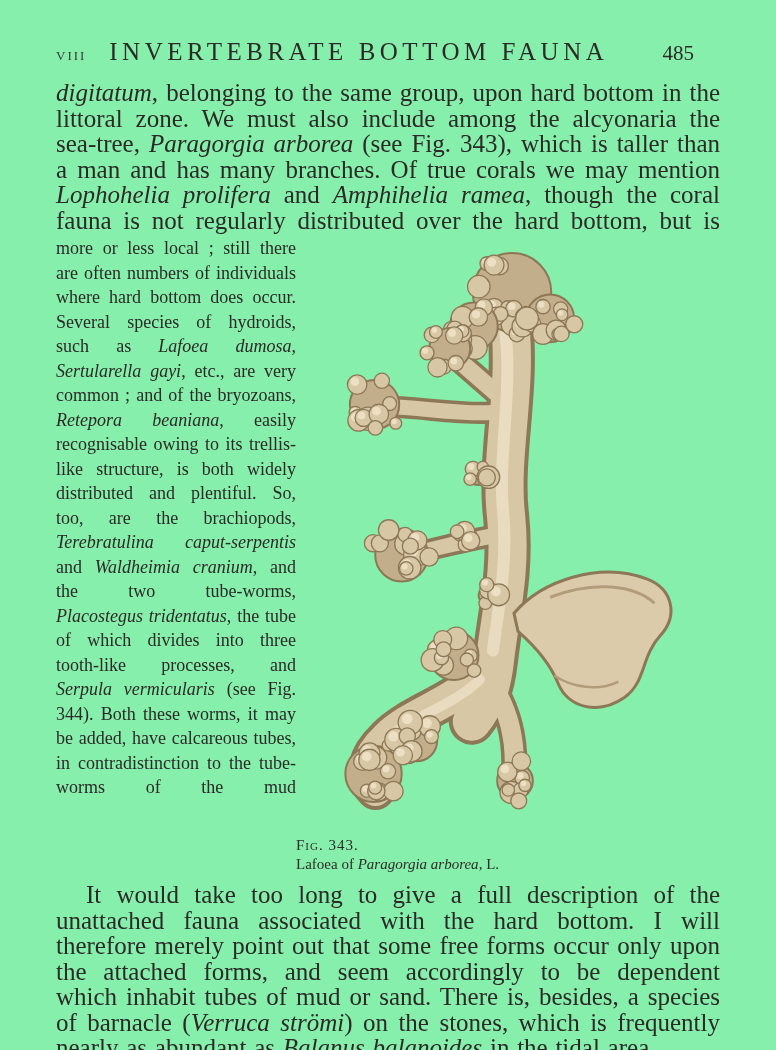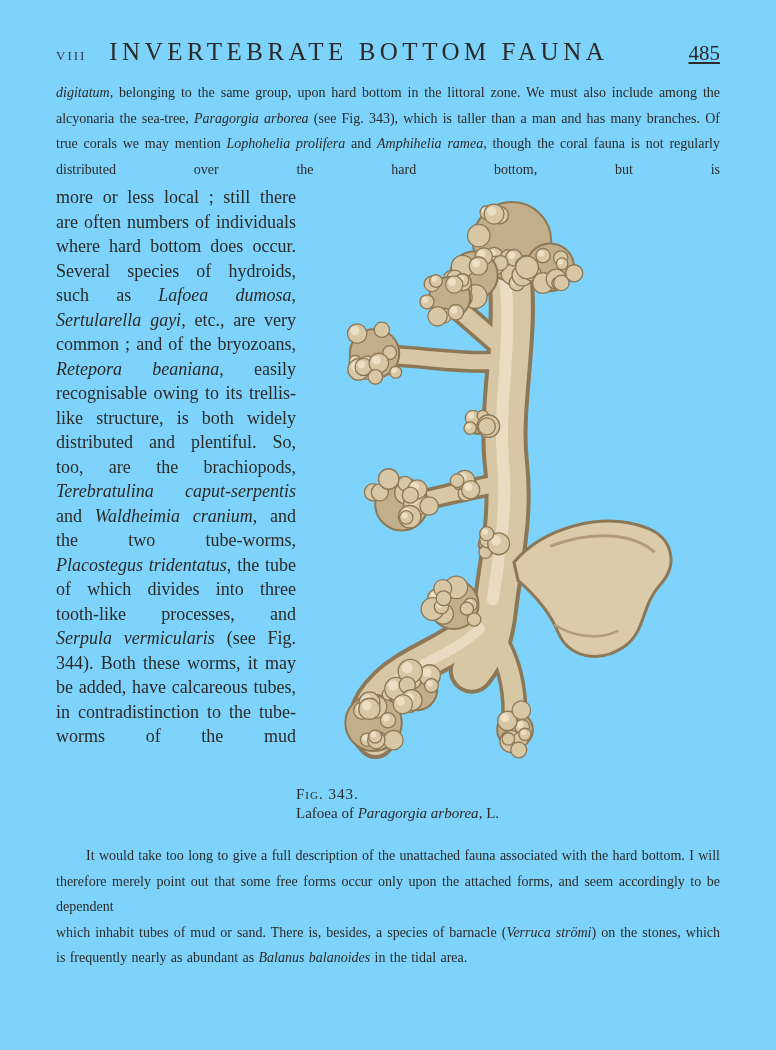--- a/index.html
+++ b/index.html
@@ -7,21 +7,21 @@
     padding: 0;
     background: #fbfbf9;
   }
   .page {
     position: relative;
     width: 776px;
     height: 1050px;
     box-sizing: border-box;
     padding: 38px 56px 0 56px;
     overflow: hidden;
-    background: #7dd3fc;
+    background: #86efac;
     color: #2b2a26;
     font-family: "Liberation Serif", "DejaVu Serif", serif;
   }
   
   .running-head {
     display: flex;
     align-items: baseline;
     margin-bottom: 14px;
   }
   .chapter-mark {
@@ -33,40 +33,39 @@
   .head-title {
     flex: 1;
     text-align: center;
     font-size: 25px;
     letter-spacing: 4.5px;
     color: #2b2a26;
     white-space: nowrap;
   }
   .head-pagenum {
     width: 110px;
-    text-align: right;
+    text-align: center;
     padding-left: 28px;
     font-size: 21px;
     color: #2b2a26;
-    text-decoration: underline;
   }
   
   .bodytext {
-    font-size: 14px;
+    font-size: 25px;
     line-height: 25.5px;
     text-align: justify;
     word-spacing: 0.06em;
   }
   .justify-last { text-align-last: justify; }
   em { font-style: italic; }
   
   .middle {
     display: flex;
     margin-top: 3px;
-    margin-bottom: 20px;
+    margin-bottom: 8px;
   }
   .col-left {
     width: 240px;
     flex: 0 0 240px;
     font-size: 18px;
     line-height: 24.5px;
     text-align: justify;
     text-align-last: justify;
     word-spacing: 0.05em;
   }

